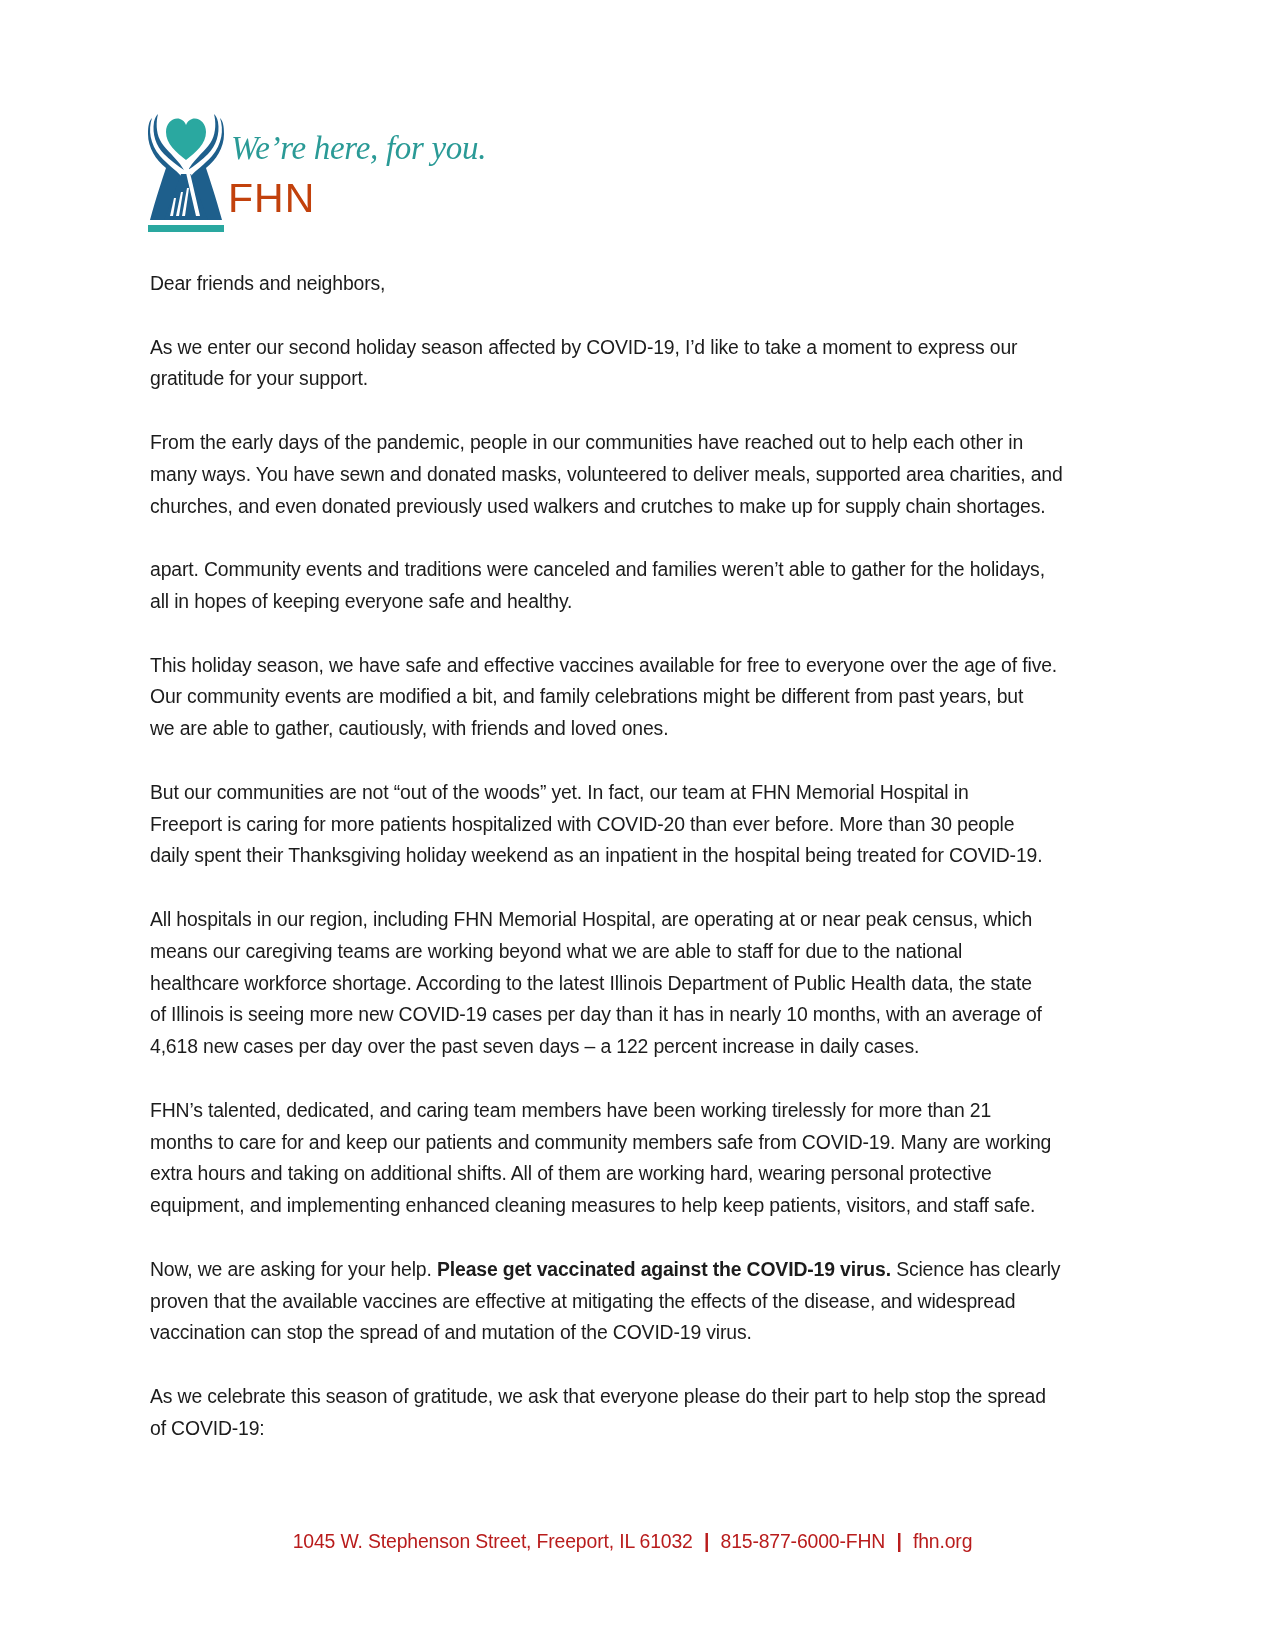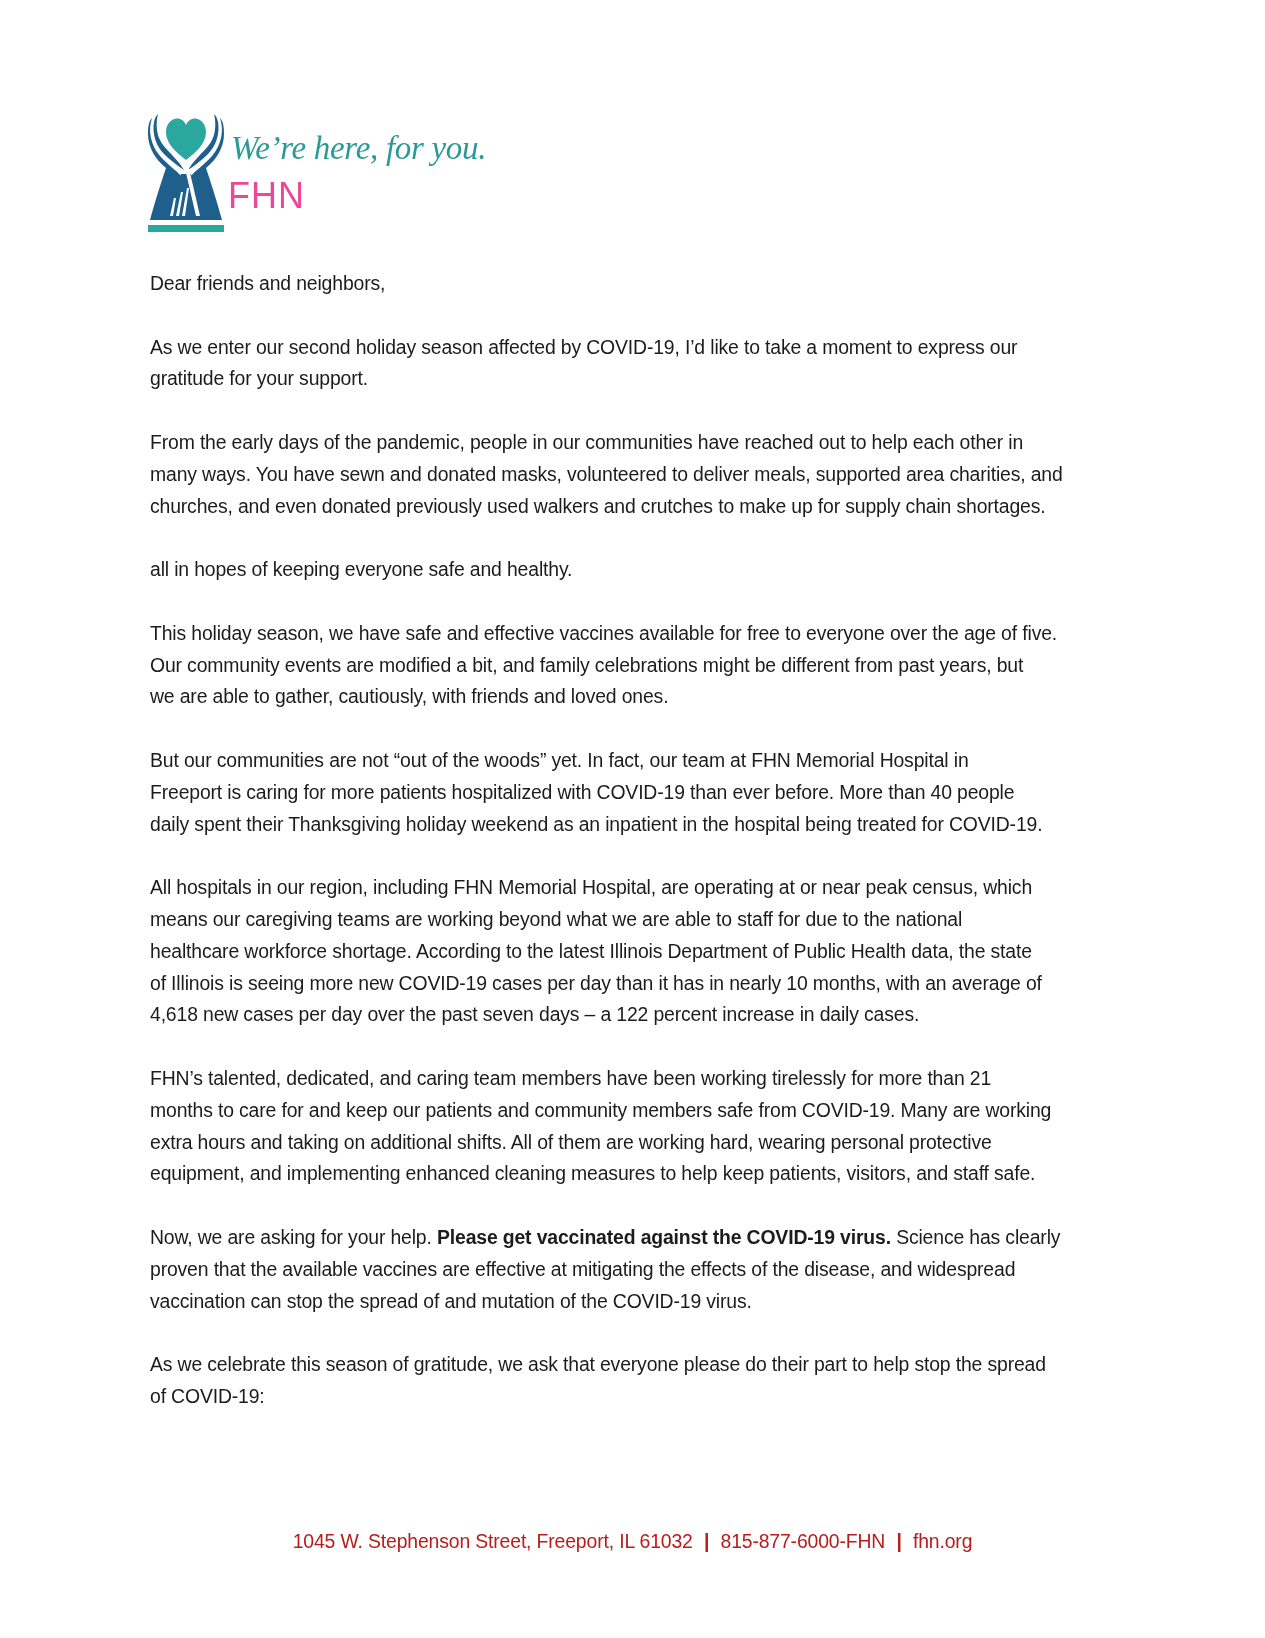--- a/index.html
+++ b/index.html
@@ -42,24 +42,24 @@
     font-size: 33px;
     letter-spacing: -0.3px;
     color: #2a9a96;
     white-space: nowrap;
   }
   .logo-name {
     position: absolute;
     left: 80px;
     top: 70px;
     font-family: "Liberation Sans", "DejaVu Sans", sans-serif;
-    font-size: 36px;
+    font-size: 41px;
     font-weight: 400;
     letter-spacing: 1px;
-    color: #ec4899;
+    color: #c2410c;
     line-height: 1;
   }
   .body-text {
     position: absolute;
     left: 150px;
     top: 268px;
     width: 1010px;
     font-size: 19.4px;
     line-height: 31.8px;
     color: #1c1c1c;
@@ -125,32 +125,33 @@
       <span class="line">gratitude for your support.</span>
     </p>
 
     <p>
       <span class="line">From the early days of the pandemic, people in our communities have reached out to help each other in</span>
       <span class="line">many ways. You have sewn and donated masks, volunteered to deliver meals, supported area charities, and</span>
       <span class="line">churches, and even donated previously used walkers and crutches to make up for supply chain shortages.</span>
     </p>
 
     <p>
+      <span class="line">apart. Community events and traditions were canceled and families weren’t able to gather for the holidays,</span>
       <span class="line">all in hopes of keeping everyone safe and healthy.</span>
     </p>
 
     <p>
       <span class="line">This holiday season, we have safe and effective vaccines available for free to everyone over the age of five.</span>
       <span class="line">Our community events are modified a bit, and family celebrations might be different from past years, but</span>
       <span class="line">we are able to gather, cautiously, with friends and loved ones.</span>
     </p>
 
     <p>
       <span class="line">But our communities are not “out of the woods” yet. In fact, our team at FHN Memorial Hospital in</span>
-      <span class="line">Freeport is caring for more patients hospitalized with COVID-19 than ever before. More than 40 people</span>
+      <span class="line">Freeport is caring for more patients hospitalized with COVID-20 than ever before. More than 30 people</span>
       <span class="line">daily spent their Thanksgiving holiday weekend as an inpatient in the hospital being treated for COVID-19.</span>
     </p>
 
     <p>
       <span class="line">All hospitals in our region, including FHN Memorial Hospital, are operating at or near peak census, which</span>
       <span class="line">means our caregiving teams are working beyond what we are able to staff for due to the national</span>
       <span class="line">healthcare workforce shortage. According to the latest Illinois Department of Public Health data, the state</span>
       <span class="line">of Illinois is seeing more new COVID-19 cases per day than it has in nearly 10 months, with an average of</span>
       <span class="line">4,618 new cases per day over the past seven days – a 122 percent increase in daily cases.</span>
     </p>

